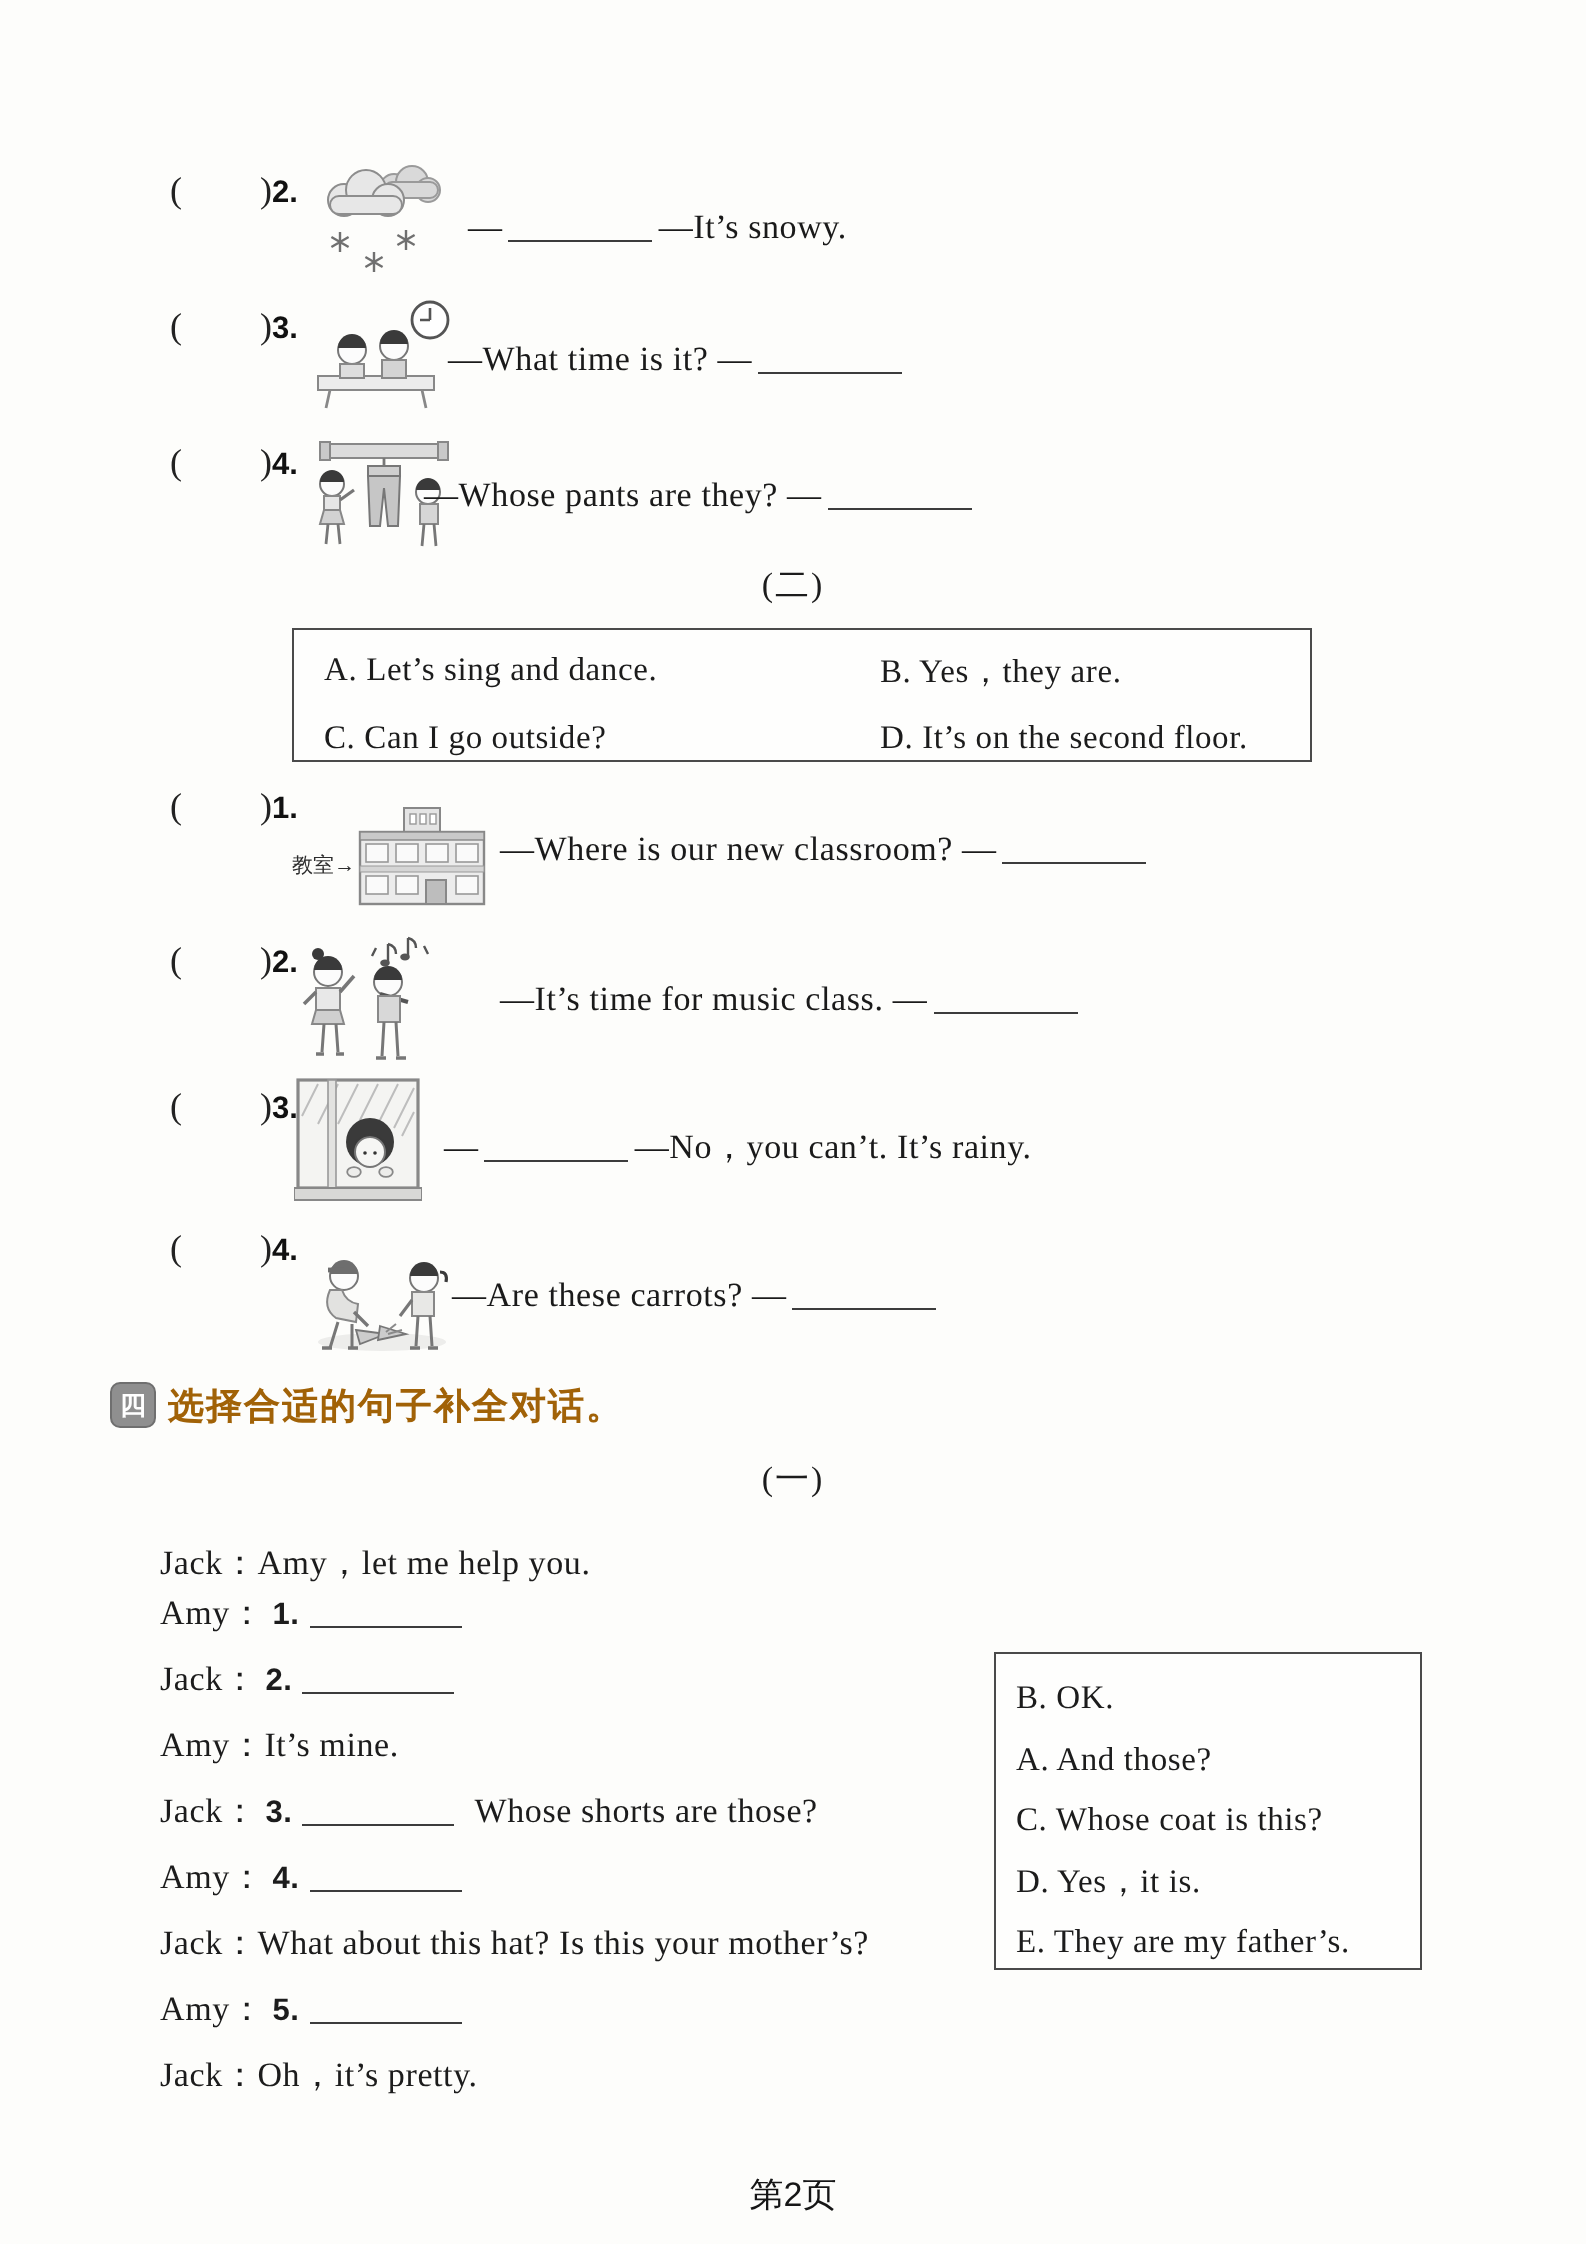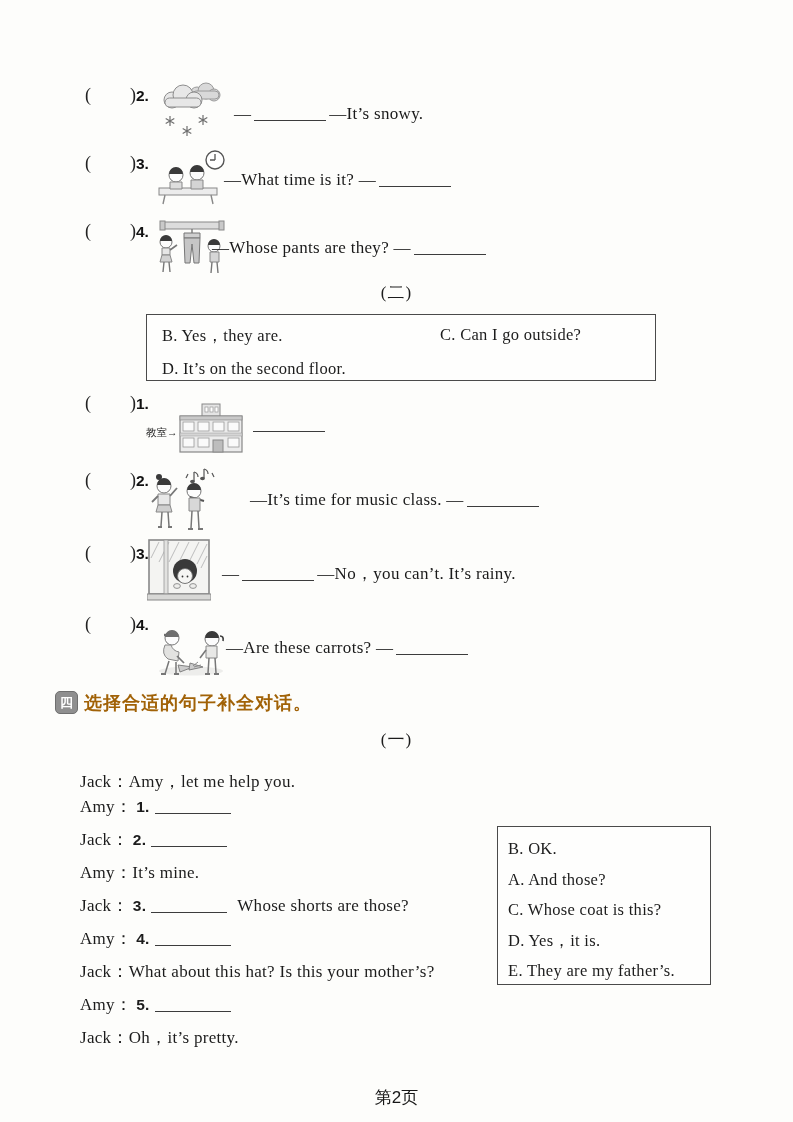--- a/index.html
+++ b/index.html
@@ -109,20 +109,21 @@
       <path d="M60 36 h9 v10 h-9 z" fill="#d6d6d6" stroke="#888"></path>
       <path d="M62 46 L61 57 M67 46 L68 57" stroke="#777" stroke-width="1.4"></path>
     </svg>
     <span class="abs qtext" style="left:212px;top:24px;"><span>—Whose pants are they? —</span><span class="blank"></span><span></span></span>
   </div>
 
   <div class="center-label" style="top:281px;">(二)</div>
 
   <div class="opt-box" style="left:146px;top:314px;width:510px;height:67px;">
     <div class="box1-grid">
+      <span>A. Let’s sing and dance.</span>
       <span>B. Yes，they are.</span>
       <span>C. Can I go outside?</span>
       <span>D. It’s on the second floor.</span>
     </div>
   </div>
 
   <div class="row" style="top:390px;height:68px;">
     <span class="abs paren" style="left:85px;top:3px;">(</span>
     <span class="abs answer-slot" style="left:102px;top:3px;"></span>
     <span class="abs" style="left:130px;top:3px;"><span class="paren">)</span><span class="qnum">1.</span></span>
@@ -139,21 +140,21 @@
           <rect x="52" y="20" width="11" height="9"></rect>
         <rect x="67" y="20" width="11" height="9"></rect>
           <rect x="82" y="20" width="11" height="9"></rect>
         <rect x="37" y="36" width="11" height="9"></rect>
           <rect x="52" y="36" width="11" height="9"></rect>
         <rect x="82" y="36" width="11" height="9"></rect>
       </g>
       <rect x="67" y="38" width="10" height="12" fill="#bdbdbd" stroke="#888"></rect>
       <text x="0" y="34" font-size="10.5" fill="#2c2c2c">教室→</text>
     </svg>
-    <span class="abs qtext" style="left:250px;top:25px;"><span class="blank"></span><span></span></span>
+    <span class="abs qtext" style="left:250px;top:25px;"><span>—Where is our new classroom? —</span><span class="blank"></span><span></span></span>
   </div>
 
   <div class="row" style="top:462px;height:76px;">
     <span class="abs paren" style="left:85px;top:8px;">(</span>
     <span class="abs answer-slot" style="left:102px;top:8px;"></span>
     <span class="abs" style="left:130px;top:8px;"><span class="paren">)</span><span class="qnum">2.</span></span>
     <svg class="illus" style="left:146px;top:2px;" width="72" height="72" viewBox="0 0 72 72">
       <g stroke="#555" fill="none" stroke-width="1.2">
         <path d="M48 8 v9"></path>
           <path d="M48 8 q4 1 4 5"></path>

